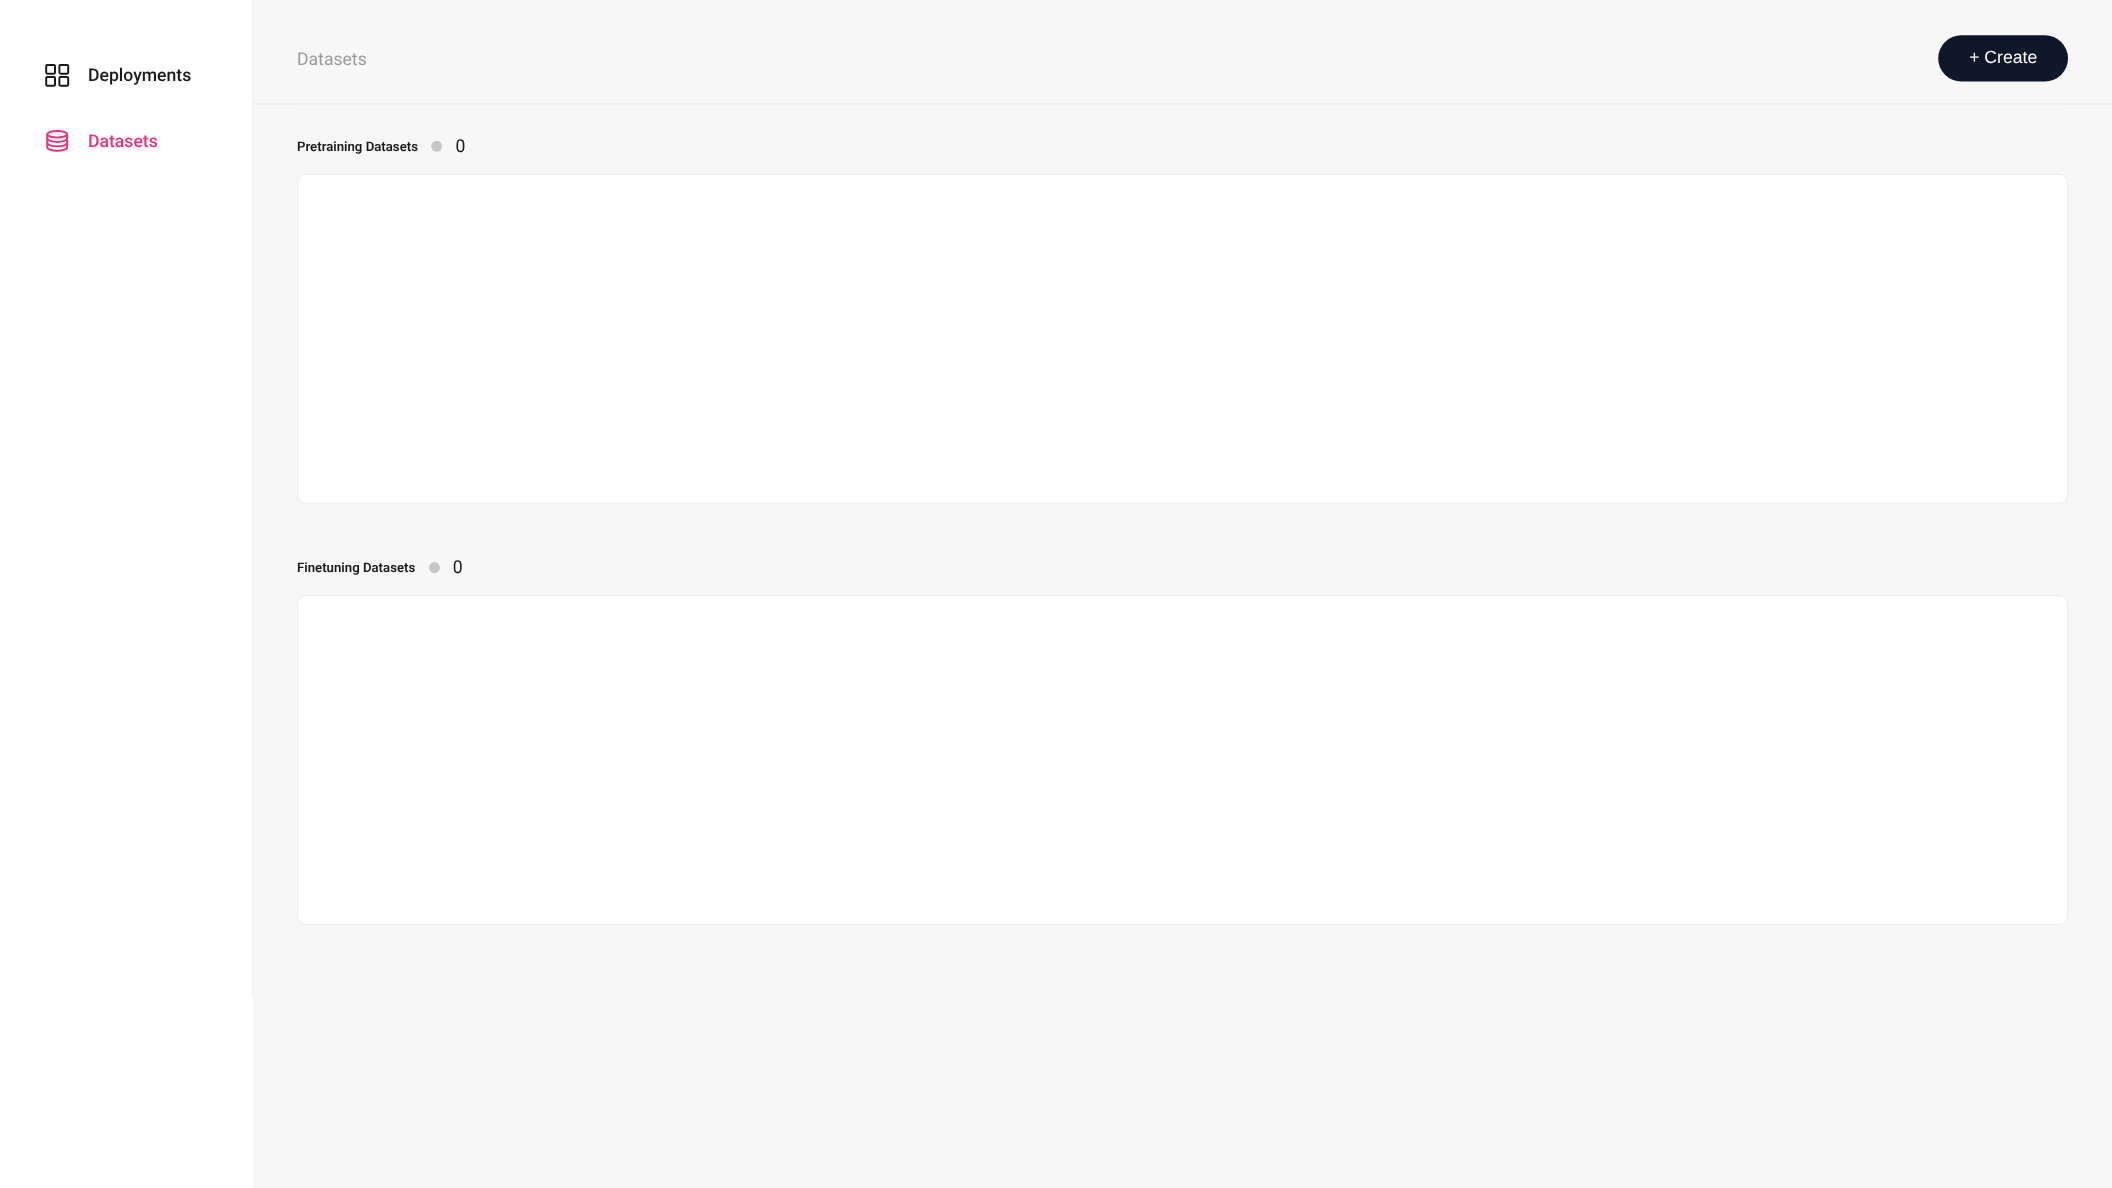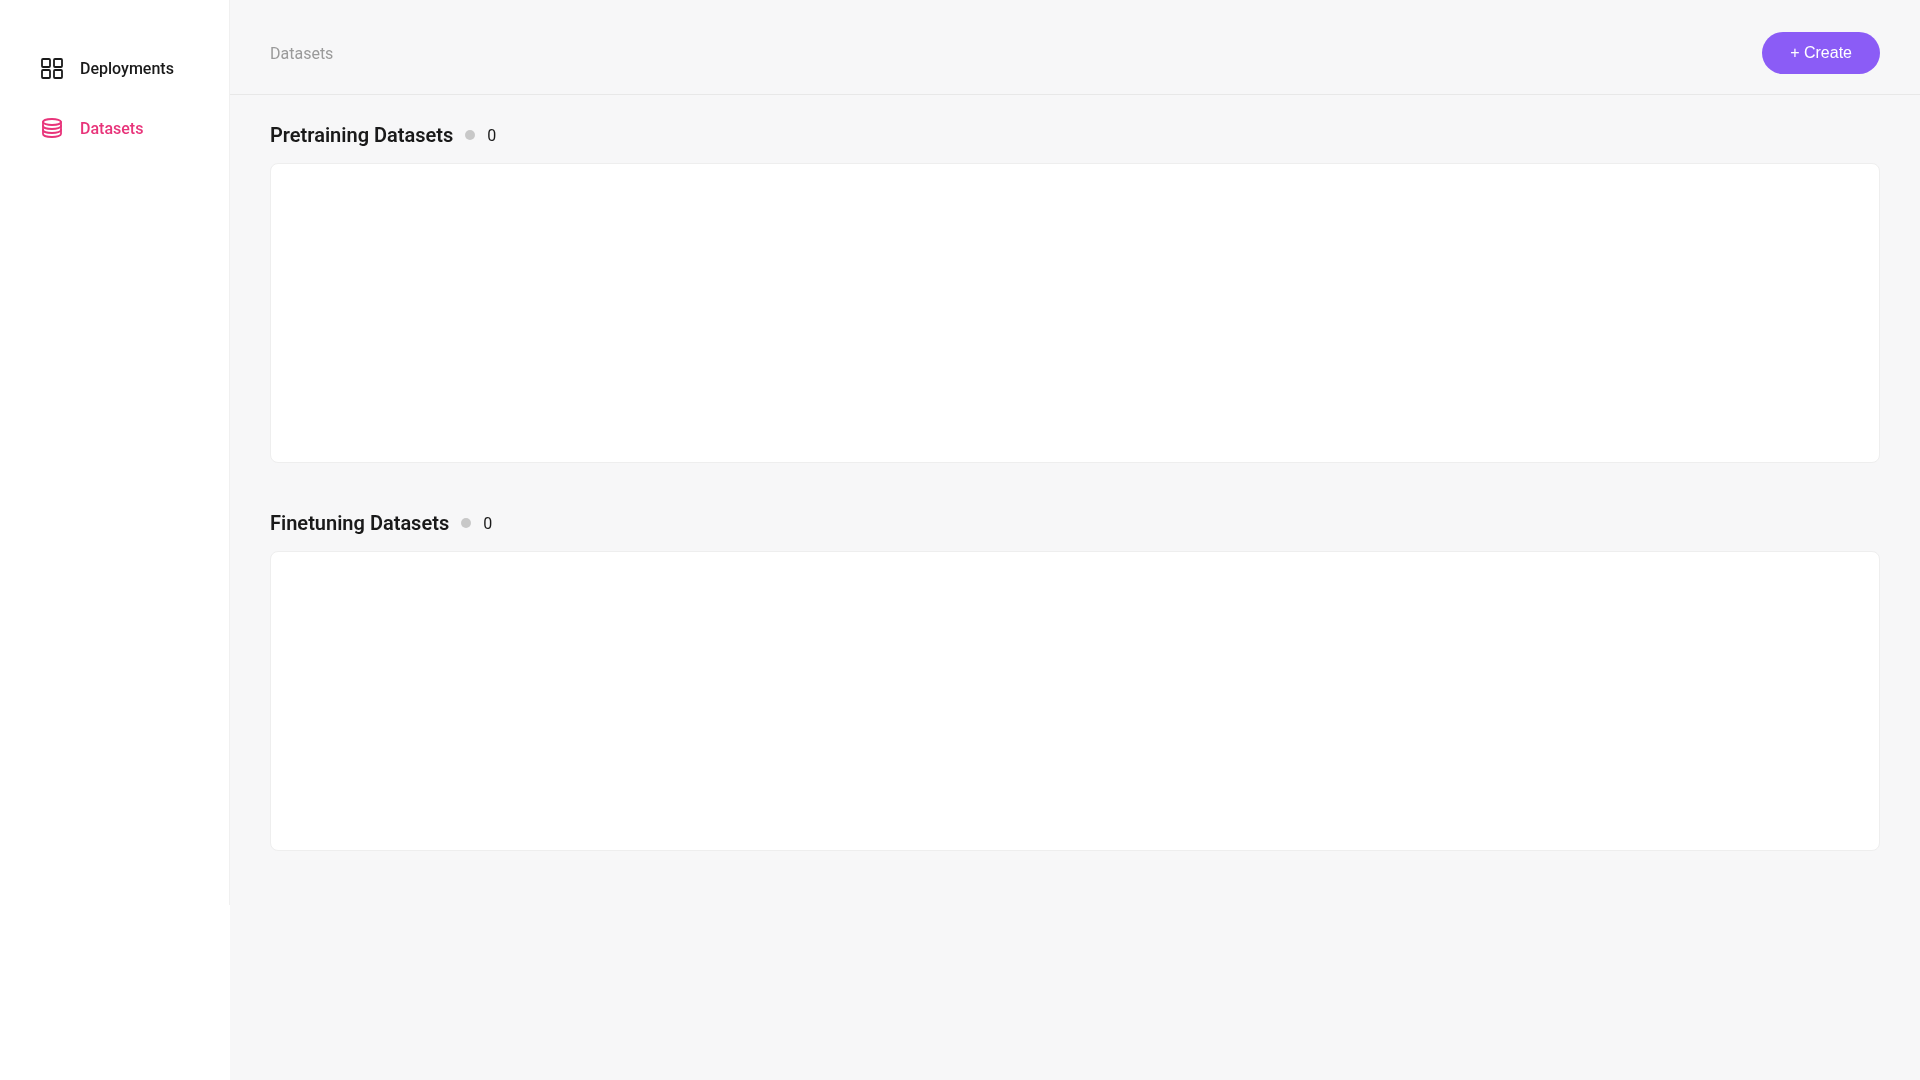--- a/index.html
+++ b/index.html
@@ -76,21 +76,21 @@
       border-bottom: 1px solid #e8e8e8;
     }
 
     .page-title {
       font-size: 16px;
       color: #9a9a9a;
       font-weight: 400;
     }
 
     .create-button {
-      background: #8b5cf6;
+      background: #0f172a;
       color: #ffffff;
       border: none;
       border-radius: 50px;
       padding: 12px 28px;
       font-size: 16px;
       font-weight: 500;
       cursor: pointer;
       display: flex;
       align-items: center;
       gap: 8px;
@@ -109,21 +109,21 @@
     }
 
     .section-header {
       display: flex;
       align-items: center;
       gap: 12px;
       margin-bottom: 16px;
     }
 
     .section-title {
-      font-size: 20px;
+      font-size: 12px;
       font-weight: 600;
       color: #1a1a1a;
     }
 
     .section-badge {
       width: 10px;
       height: 10px;
       border-radius: 50%;
       background: #c8c8c8;
       display: inline-block;

